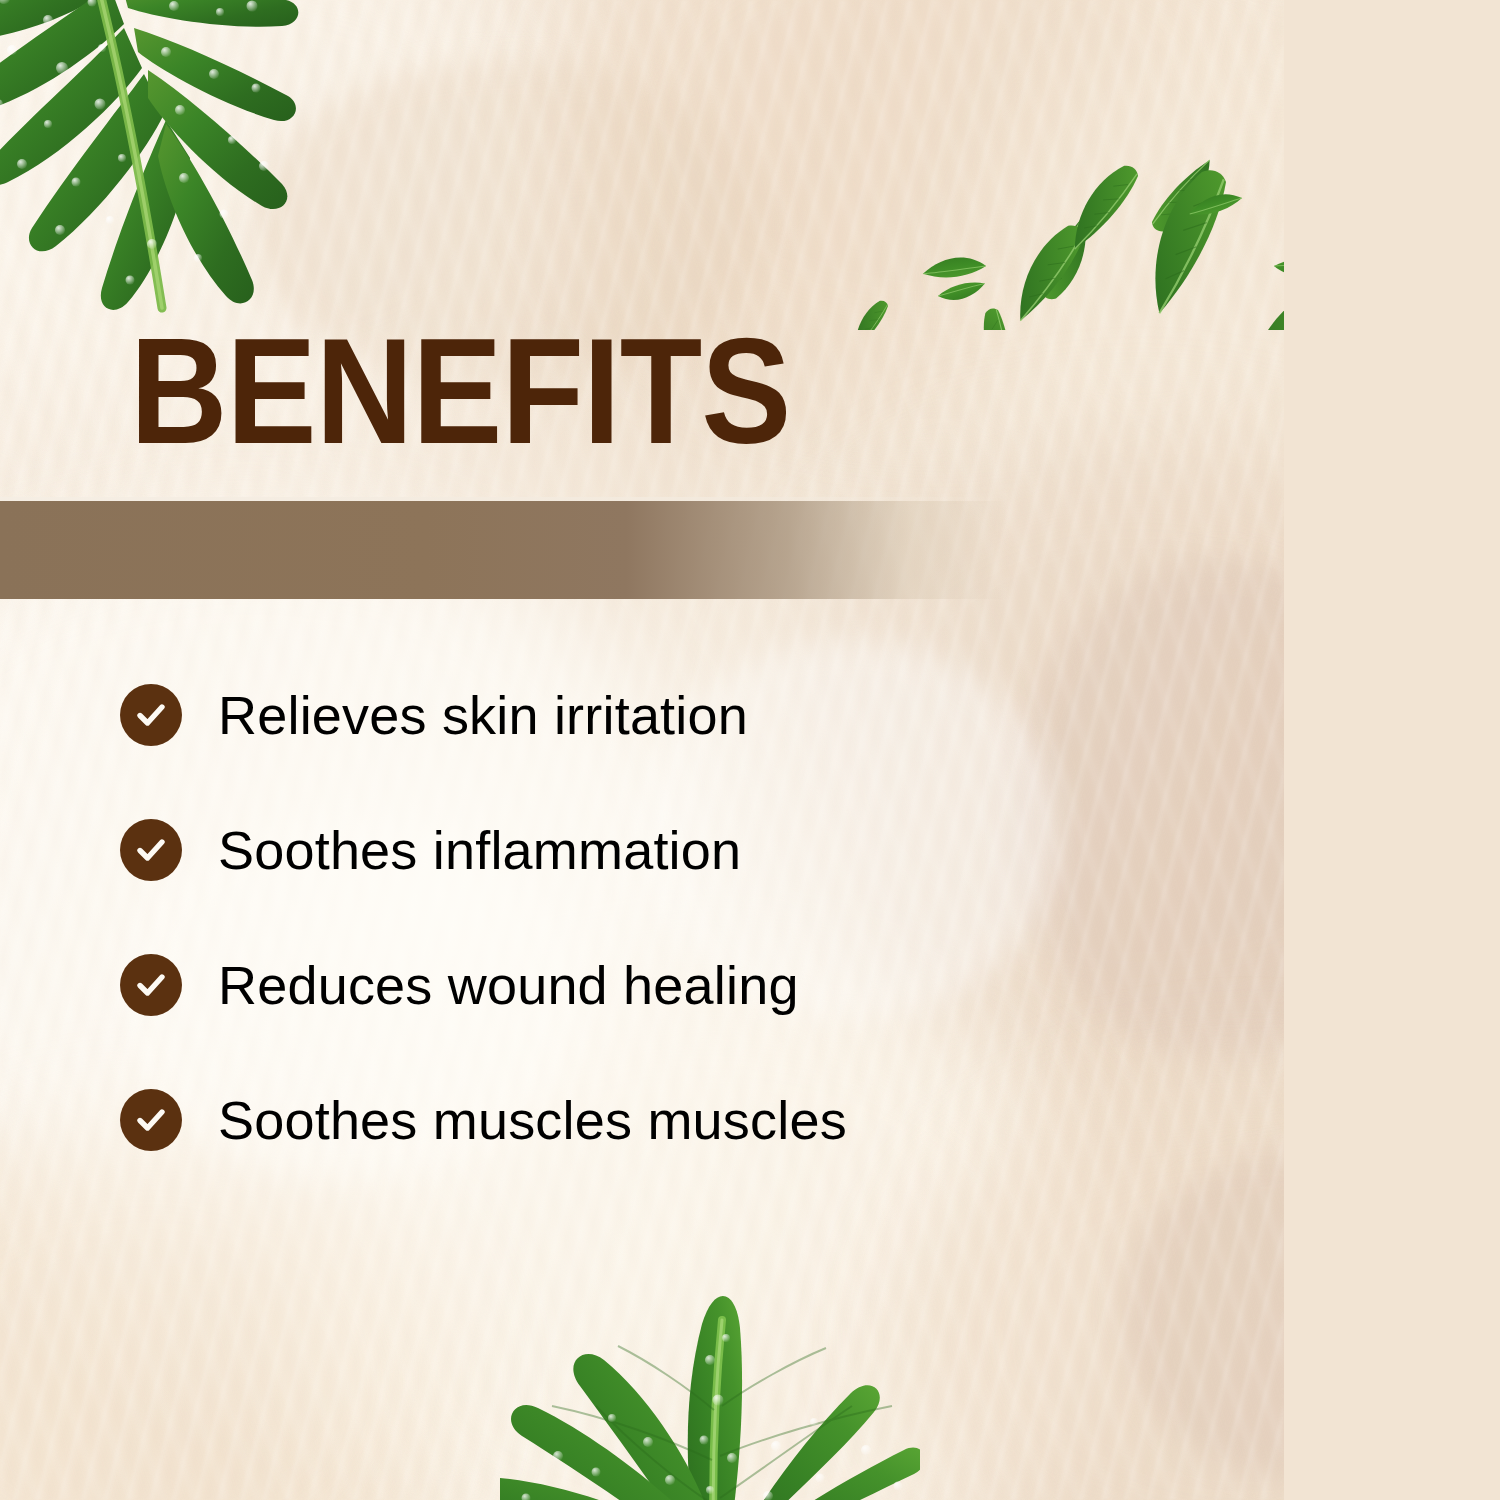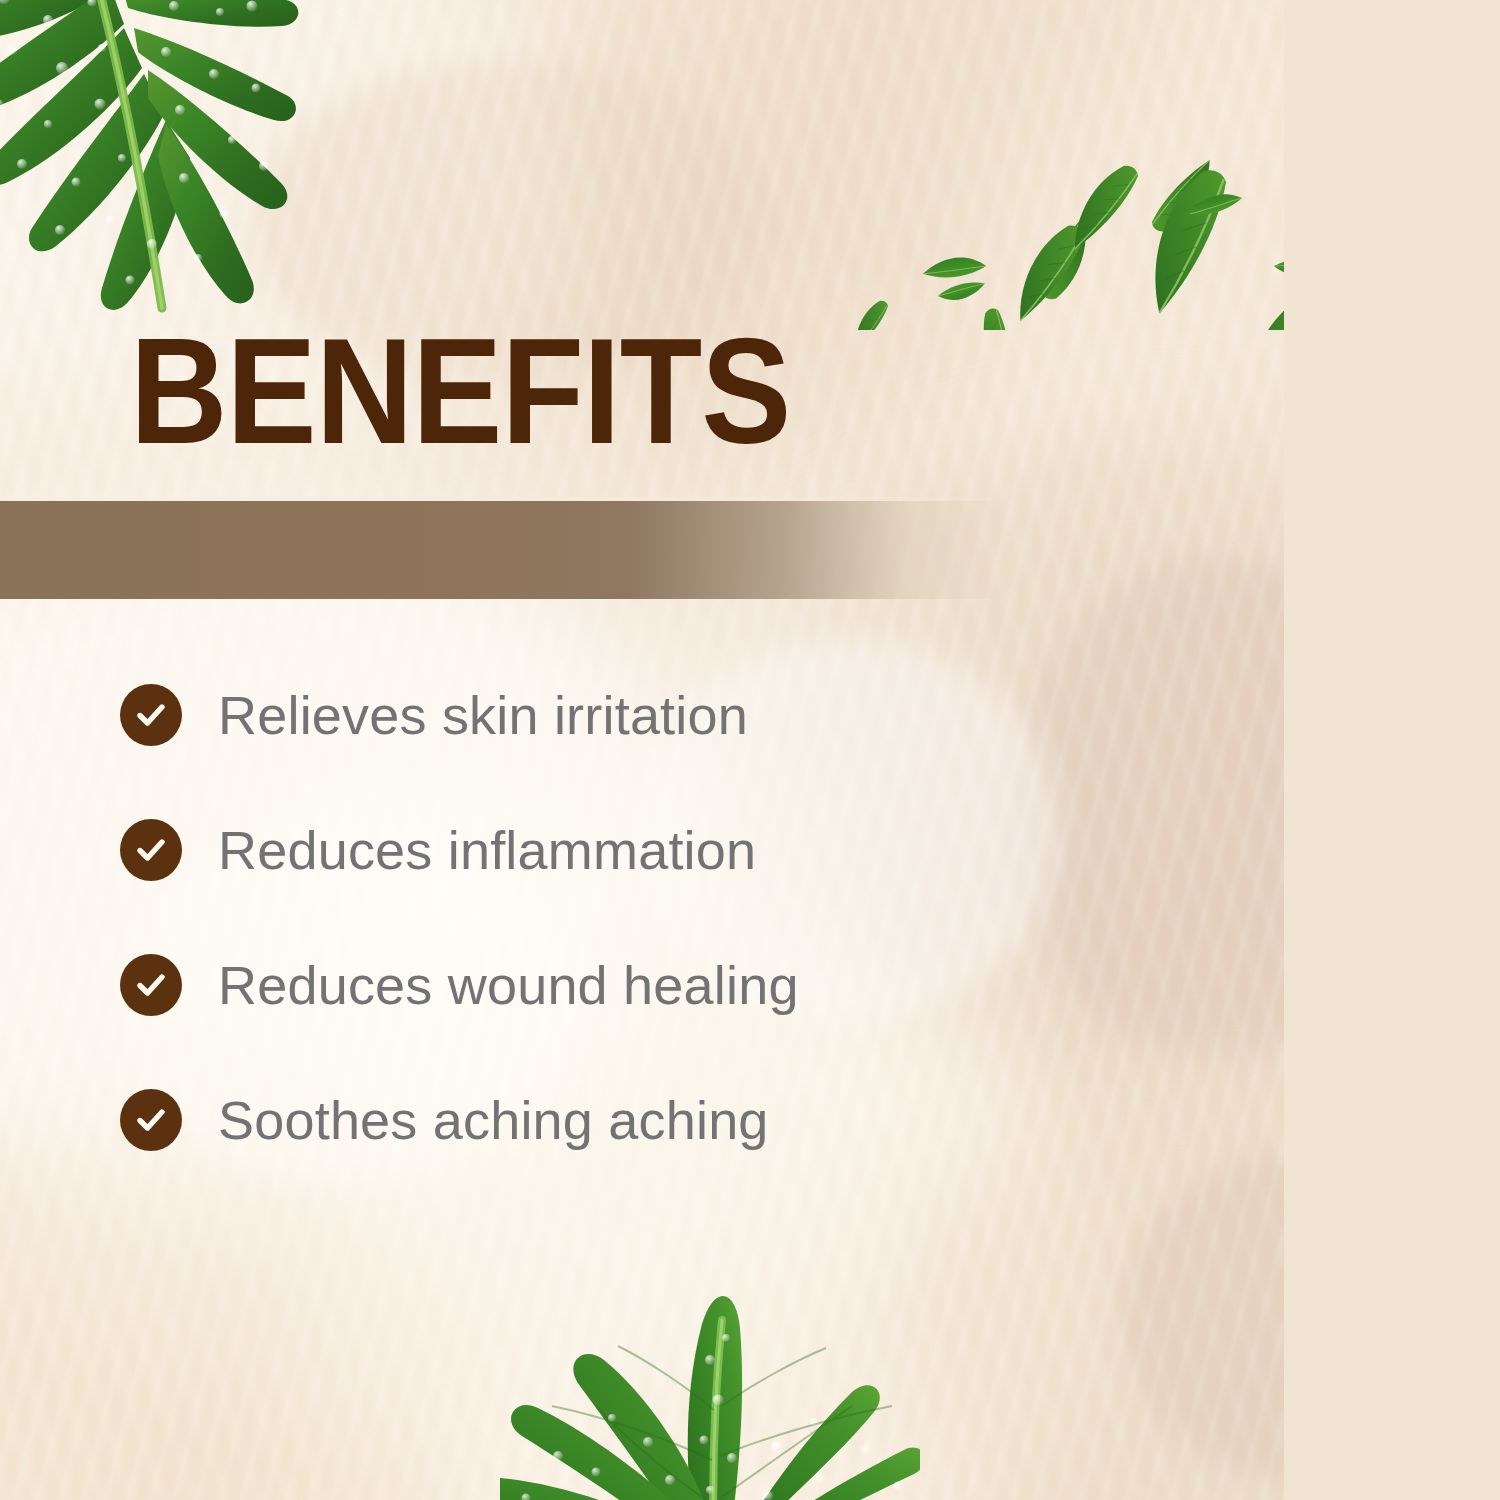--- a/index.html
+++ b/index.html
@@ -85,21 +85,21 @@
   .list{position:absolute;left:120px;top:684px;}
   .item{position:relative;height:135px;}
   .check-circle{
     position:absolute;left:0;top:0;width:62px;height:62px;border-radius:50%;
     background:#5b3110;
     display:flex;align-items:center;justify-content:center;
   }
   .check-circle svg{display:block;}
   .item-label{
     position:absolute;left:98px;top:-4px;
-    color:#737373;
+    color:#000000;
     font-size:54px;
     line-height:70px;
     letter-spacing:0.2px;
     white-space:nowrap;
     font-family:"Liberation Sans","DejaVu Sans",sans-serif;
   }
 
   
   .leaf-tl{position:absolute;left:-48px;top:-72px;width:380px;height:390px;}
   .leaf-bc{position:absolute;left:500px;top:1290px;width:420px;height:260px;}
@@ -266,39 +266,39 @@
       </span>
       <span class="item-label">Relieves skin irritation</span>
     </div>
 
     <div class="item">
       <span class="check-circle">
         <svg width="36" height="36" viewBox="0 0 36 36">
             <path d="M7 18.5 L14.5 26 L29 10" stroke="#fdfaf4" stroke-width="5.4" fill="none" stroke-linecap="round" stroke-linejoin="round"></path>
           </svg>
       </span>
-      <span class="item-label">Reduces inflammation</span>
+      <span class="item-label">Soothes inflammation</span>
     </div>
 
     <div class="item">
       <span class="check-circle">
         <svg width="36" height="36" viewBox="0 0 36 36">
             <path d="M7 18.5 L14.5 26 L29 10" stroke="#fdfaf4" stroke-width="5.4" fill="none" stroke-linecap="round" stroke-linejoin="round"></path>
           </svg>
       </span>
       <span class="item-label">Reduces wound healing</span>
     </div>
 
     <div class="item">
       <span class="check-circle">
         <svg width="36" height="36" viewBox="0 0 36 36">
             <path d="M7 18.5 L14.5 26 L29 10" stroke="#fdfaf4" stroke-width="5.4" fill="none" stroke-linecap="round" stroke-linejoin="round"></path>
           </svg>
       </span>
-      <span class="item-label">Soothes aching aching</span>
+      <span class="item-label">Soothes muscles muscles</span>
     </div>
 
   </div>
 
   <div class="leaf-bc">
     <svg viewBox="0 0 420 260" xmlns="http://www.w3.org/2000/svg">
       <defs>
         <linearGradient id="lg2" x1="0" y1="1" x2="1" y2="0">
           <stop offset="0%" stop-color="#2b6b1e"></stop>
           <stop offset="40%" stop-color="#368024"></stop>

